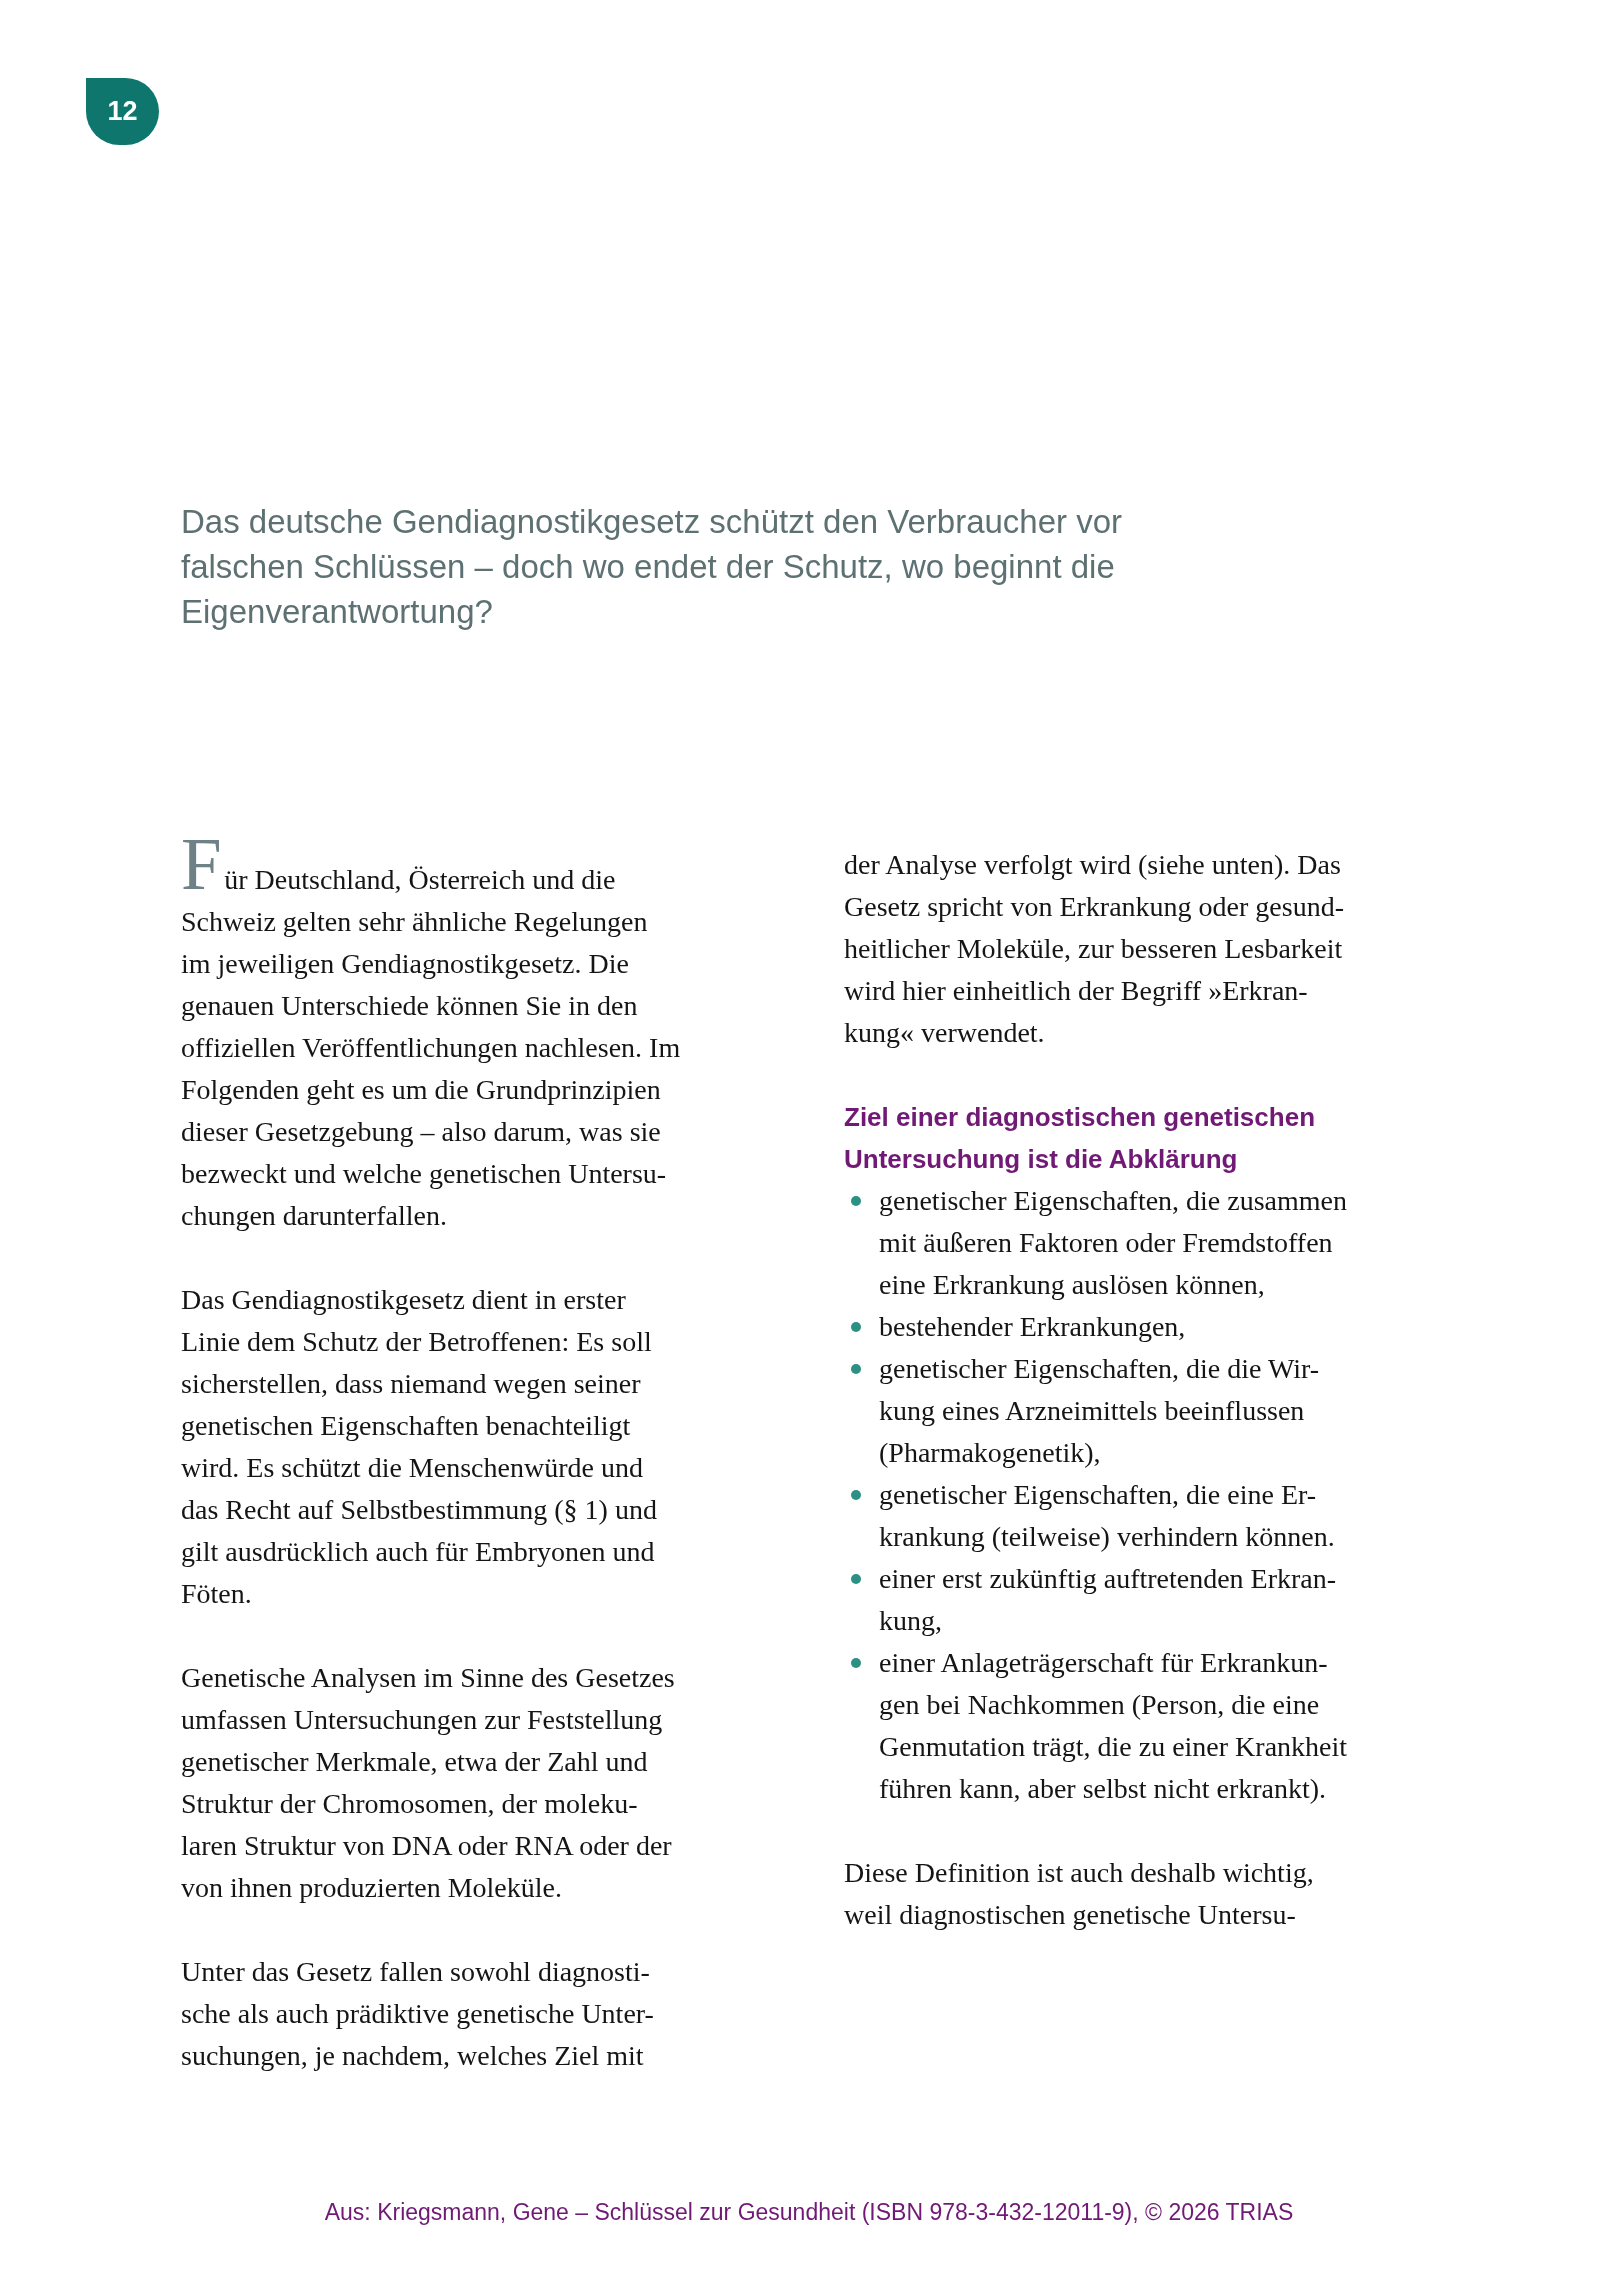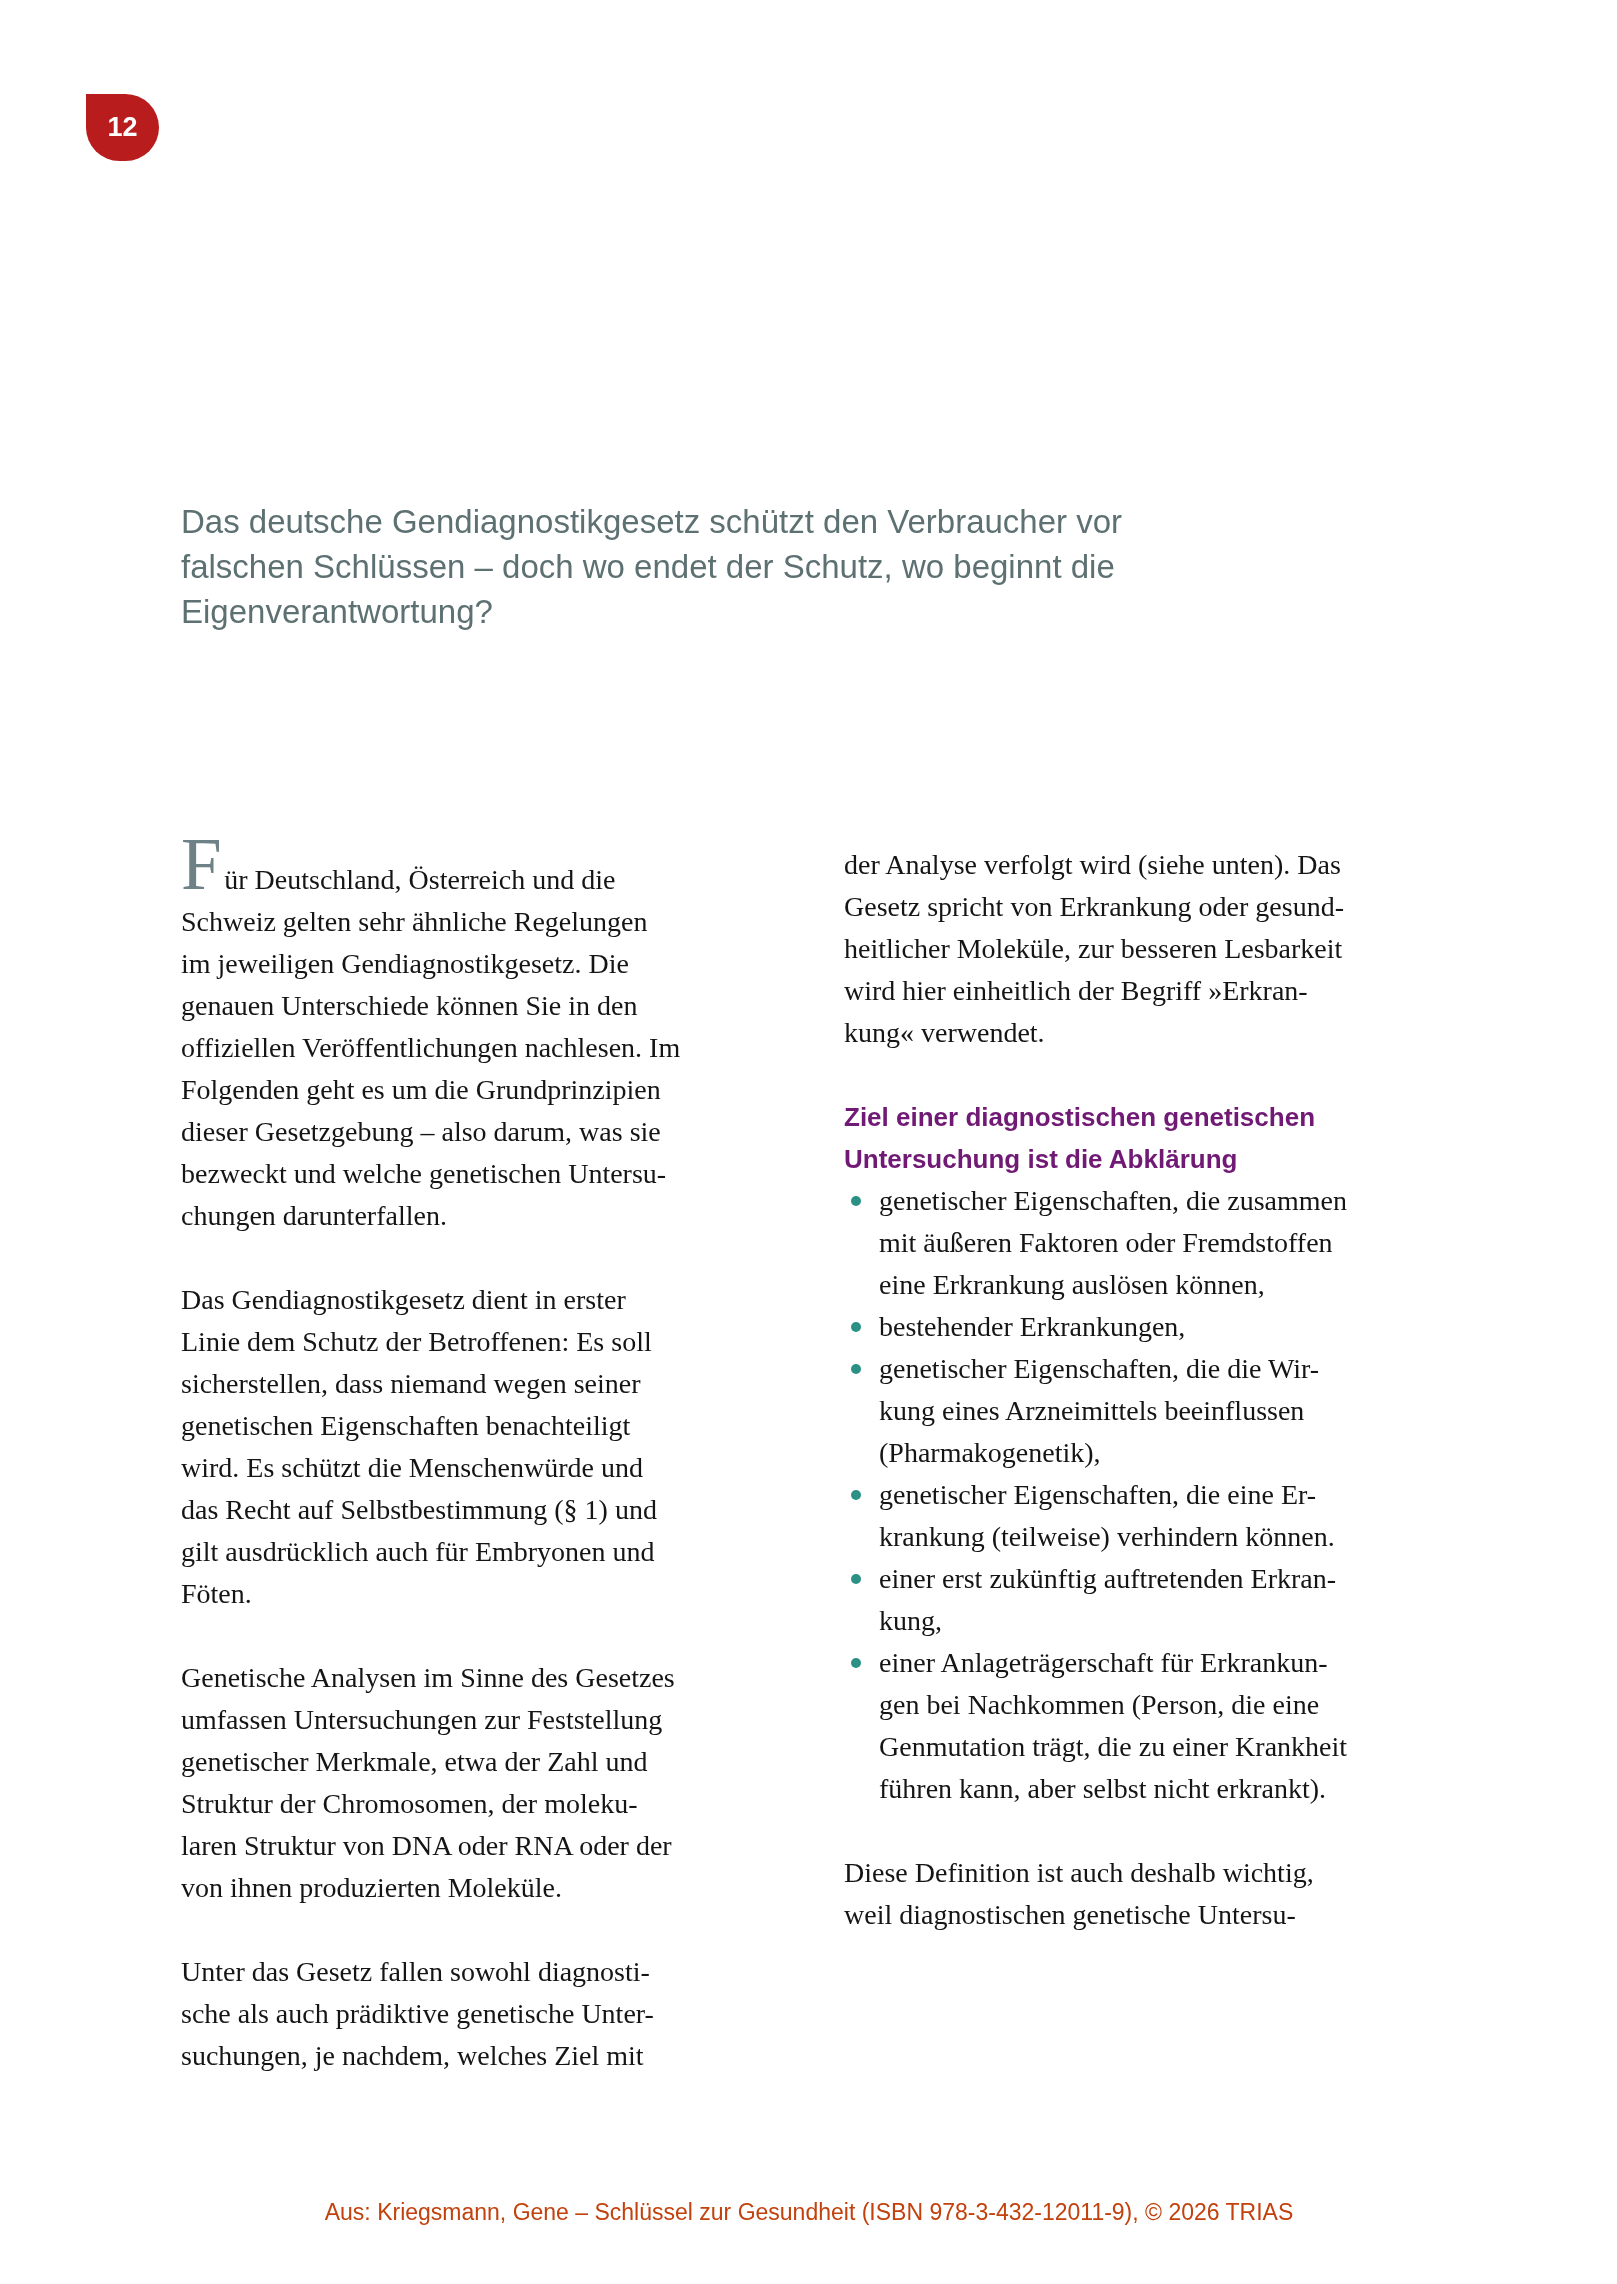--- a/index.html
+++ b/index.html
@@ -5,23 +5,23 @@
   html,body{margin:0;padding:0;background:#ffffff;}
   .page{
     position:relative;
     width:1618px;height:2284px;
     background:#ffffff;
     overflow:hidden;
     font-family:"Liberation Serif", serif;
   }
   
   .badge{
-    position:absolute;left:86px;top:94px;
+    position:absolute;left:86px;top:78px;
     width:73px;height:67px;
-    background:#b91c1c;
+    background:#0f766e;
     border-radius:0 35px 35px 35px;
     display:flex;align-items:center;justify-content:center;text-align:center;
   }
   .badge span{
     font-family:"Liberation Sans", sans-serif;
     font-size:27px;font-weight:600;color:#ffffff;
     letter-spacing:0px;
   }
   
   .title{
@@ -75,21 +75,21 @@
     position:absolute;left:6.7px;top:16px;
     width:10px;height:10px;border-radius:50%;
     background:#2a9184;
   }
   
   .footer{
     position:absolute;left:0;top:2199px;width:1618px;
     text-align:center;
     font-family:"Liberation Sans", sans-serif;
     font-size:23px;font-weight:400;
-    color:#c2410c;
+    color:#701a75;
   }
 </style>
 </head>
 <body>
 
 <div class="page">
 
   <div class="badge">
     <span>12</span>
   </div>

